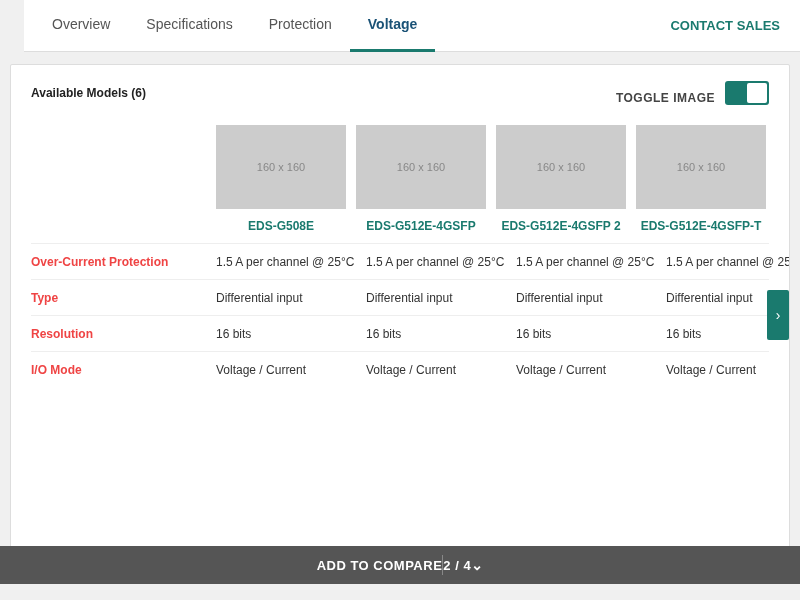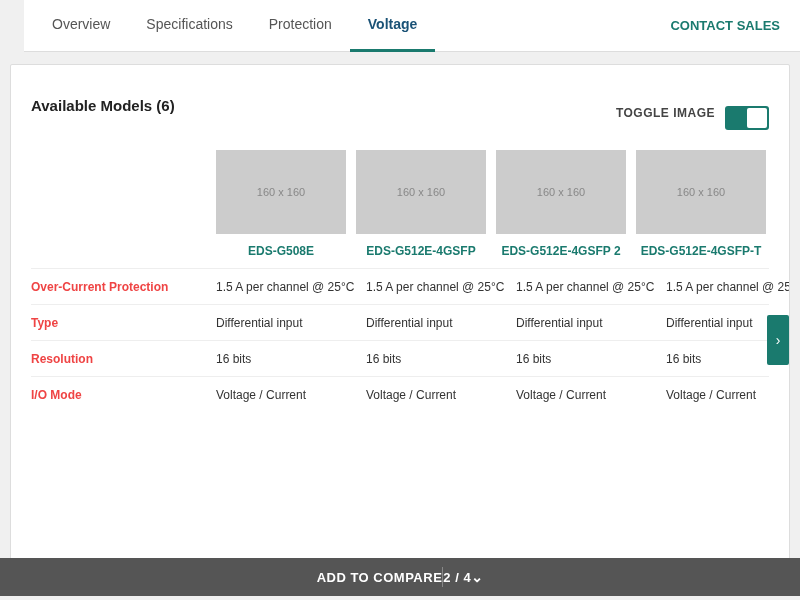--- a/index.html
+++ b/index.html
@@ -52,29 +52,28 @@
     }
 
     
     .models-header {
       display: flex;
       align-items: center;
       justify-content: space-between;
       margin-bottom: 20px;
     }
     .models-title {
-      font-size: 15px;
+      font-size: 12px;
       font-weight: 700;
       color: #222;
     }
     .toggle-image-area {
       display: flex;
-      align-items: flex-start;
+      align-items: flex-end;
       gap: 10px;
-      margin-top: 25px;
     }
     .toggle-label {
       font-size: 12px;
       font-weight: 600;
       color: #444;
       letter-spacing: 0.5px;
     }
     .toggle-switch {
       width: 44px;
       height: 24px;
@@ -133,21 +132,21 @@
       align-items: center;
       justify-content: center;
       cursor: pointer;
       border-radius: 2px;
       font-size: 14px;
     }
 
     
     .bottom-bar {
       position: fixed;
-      bottom: 4px;
+      bottom: 16px;
       left: 0;
       width: 800px;
       height: 38px;
       background: #555;
       display: flex;
       align-items: center;
       justify-content: center;
       color: #fff;
       font-size: 13px;
       font-weight: 600;

